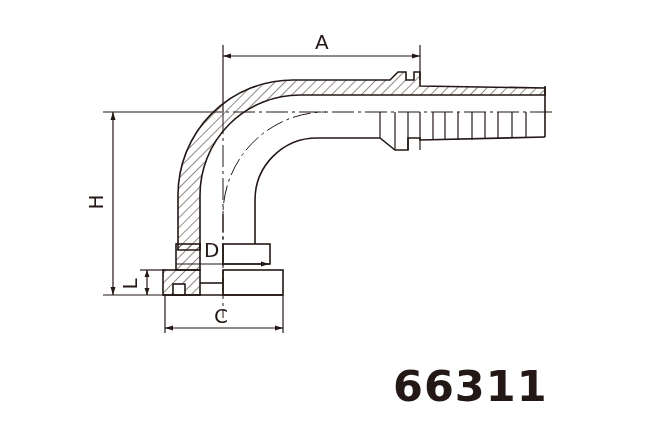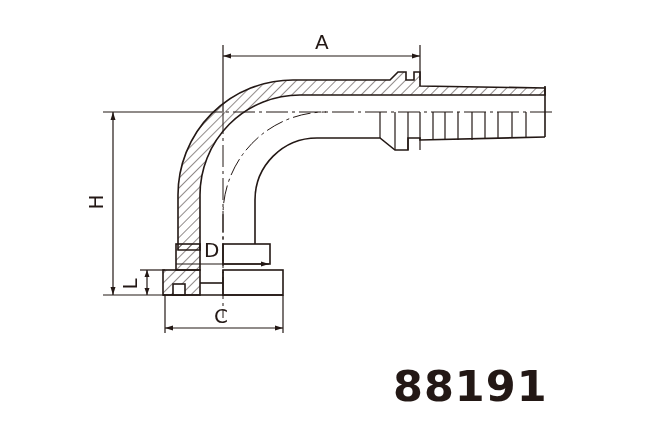--- a/index.html
+++ b/index.html
@@ -98,13 +98,13 @@
       <line x1="163" y1="295" x2="283" y2="295"></line>
     </g>
   </g>
 </svg>
 
 <div class="dim-label" id="lbl-a" style="left:315px; top:32px;">A</div>
 <div class="dim-label" id="lbl-h" style="left:88px; top:192px;">H</div>
 <div class="dim-label" id="lbl-d" style="left:204px; top:240px;">D</div>
 <div class="dim-label" id="lbl-l" style="left:124px; top:274px;">L</div>
 <div class="dim-label" id="lbl-c" style="left:214px; top:306px;">C</div>
-<div class="part-number">88191</div>
+<div class="part-number">66311</div>
 
 </body></html>

